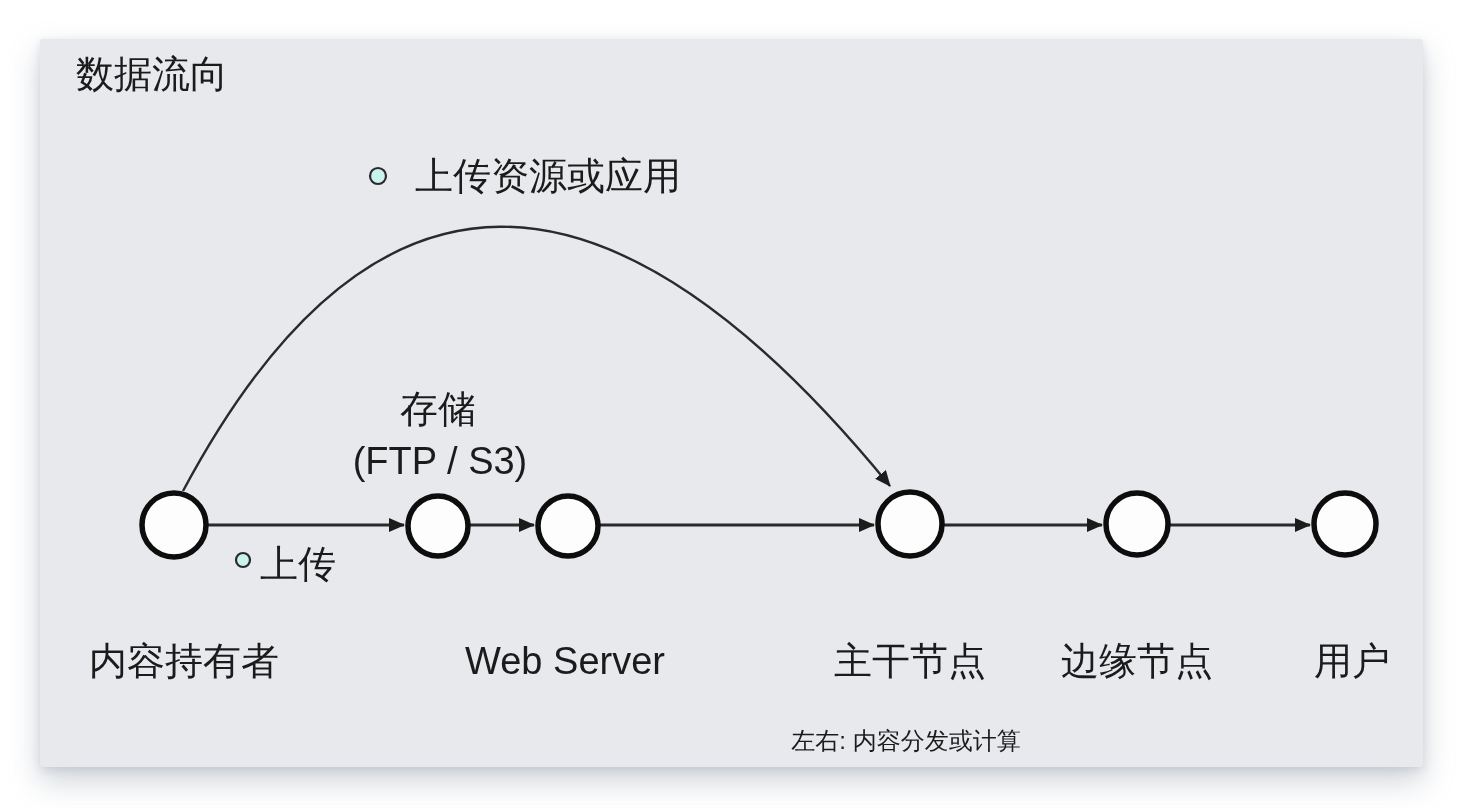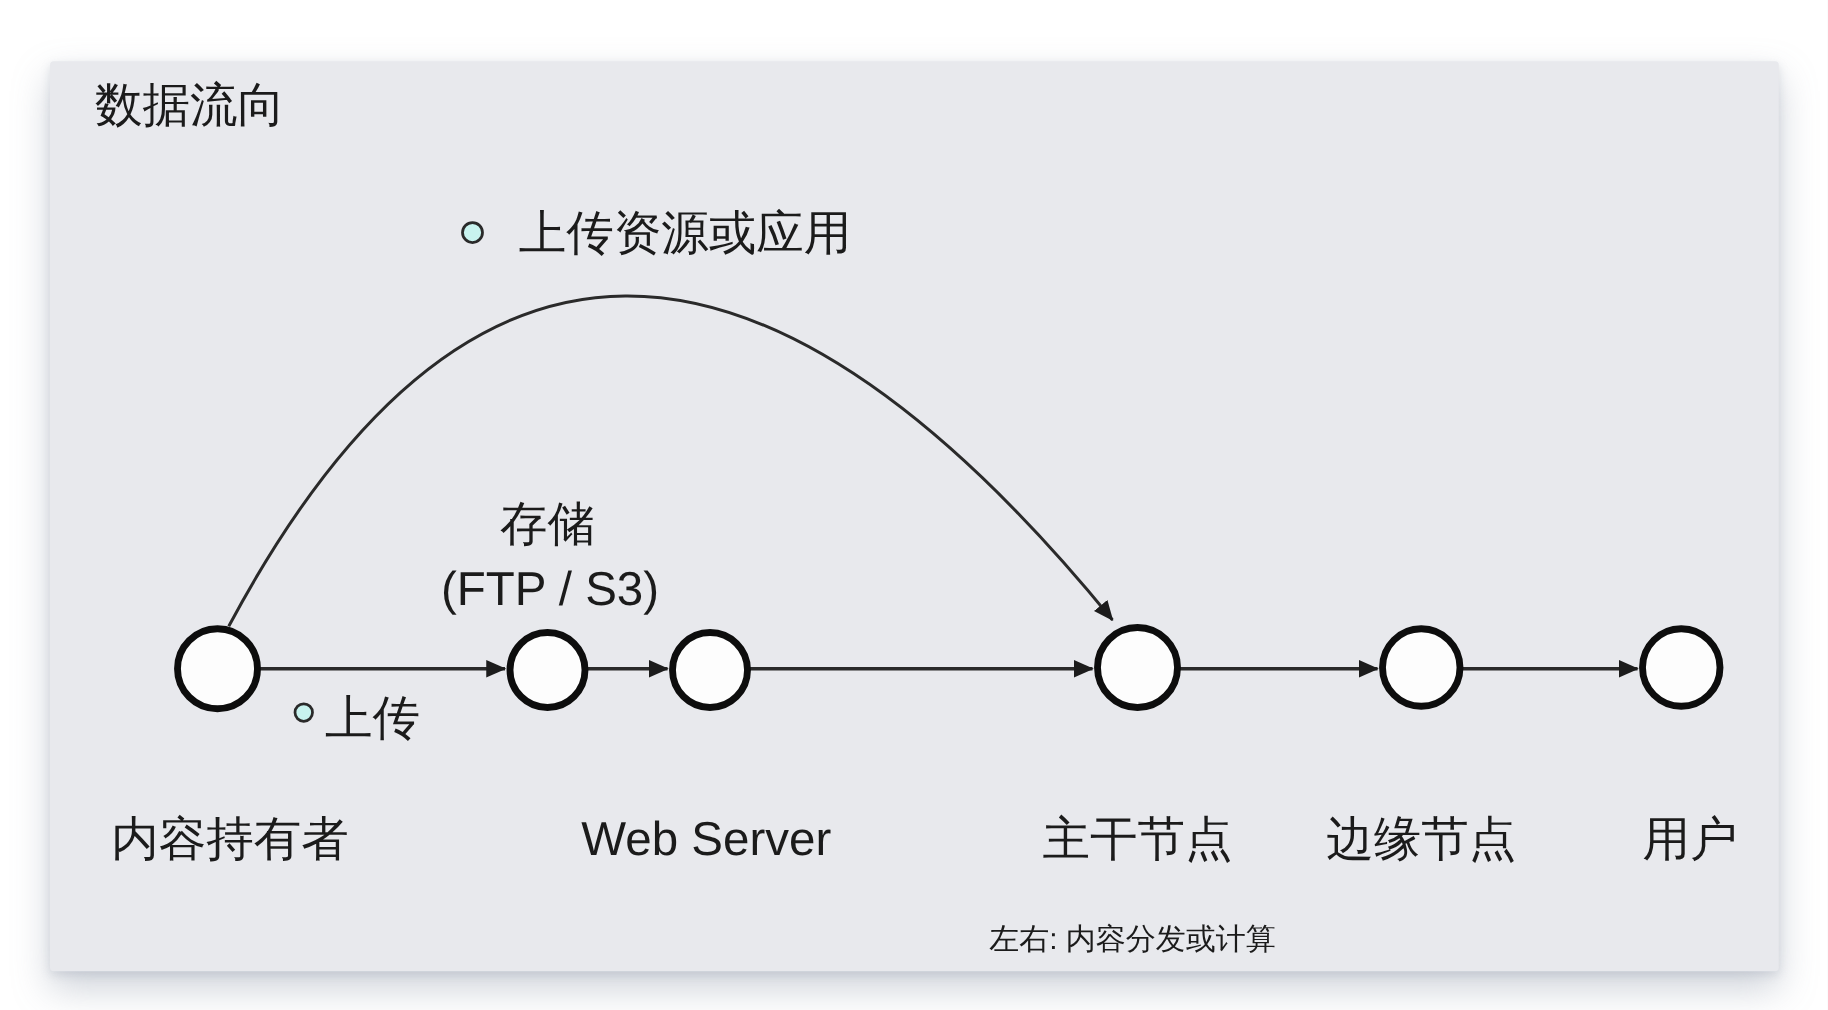--- a/index.html
+++ b/index.html
@@ -13,21 +13,21 @@
   }
   .stage {
     position: relative;
     width: 1462px;
     height: 808px;
     background: #ffffff;
   }
   .panel {
     position: absolute;
     left: 40px;
-    top: 49px;
+    top: 39px;
     width: 1383px;
     height: 728px;
     background: #e8e9ed;
     border-radius: 3px;
     box-shadow: 0 14px 30px rgba(130, 140, 158, 0.38),
                 0 3px 8px rgba(130, 140, 158, 0.22);
   }
   svg text {
     fill: #1b1b1b;
     font-family: "Liberation Sans", sans-serif;

